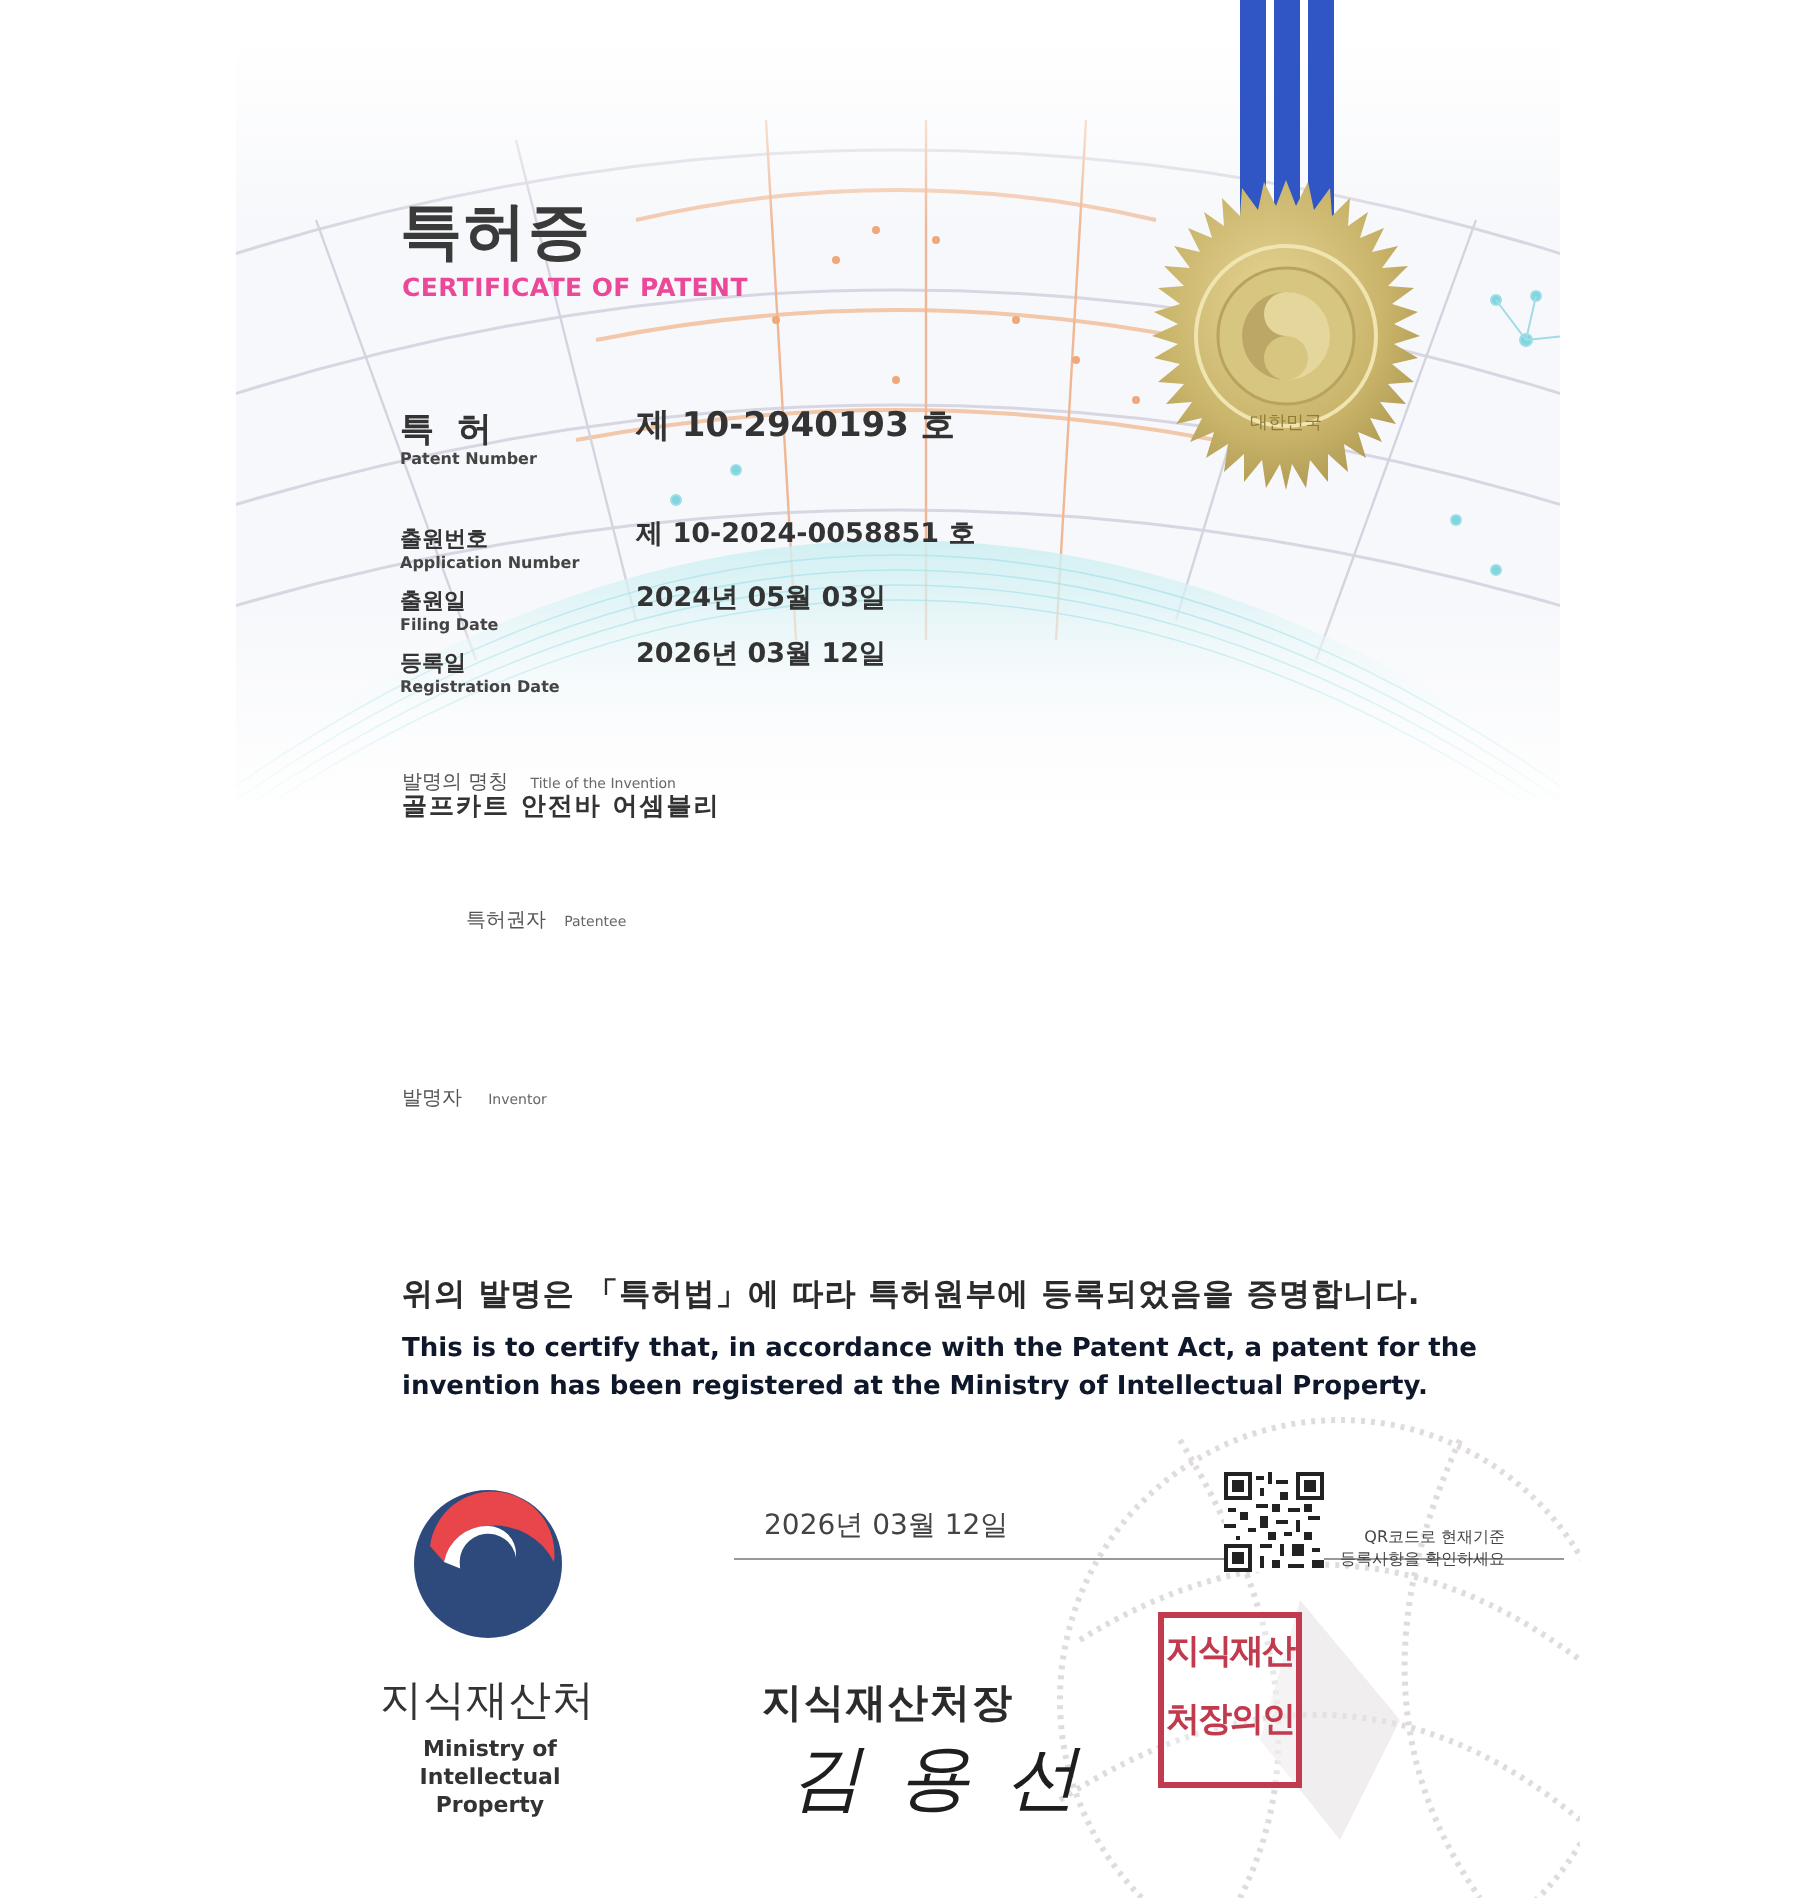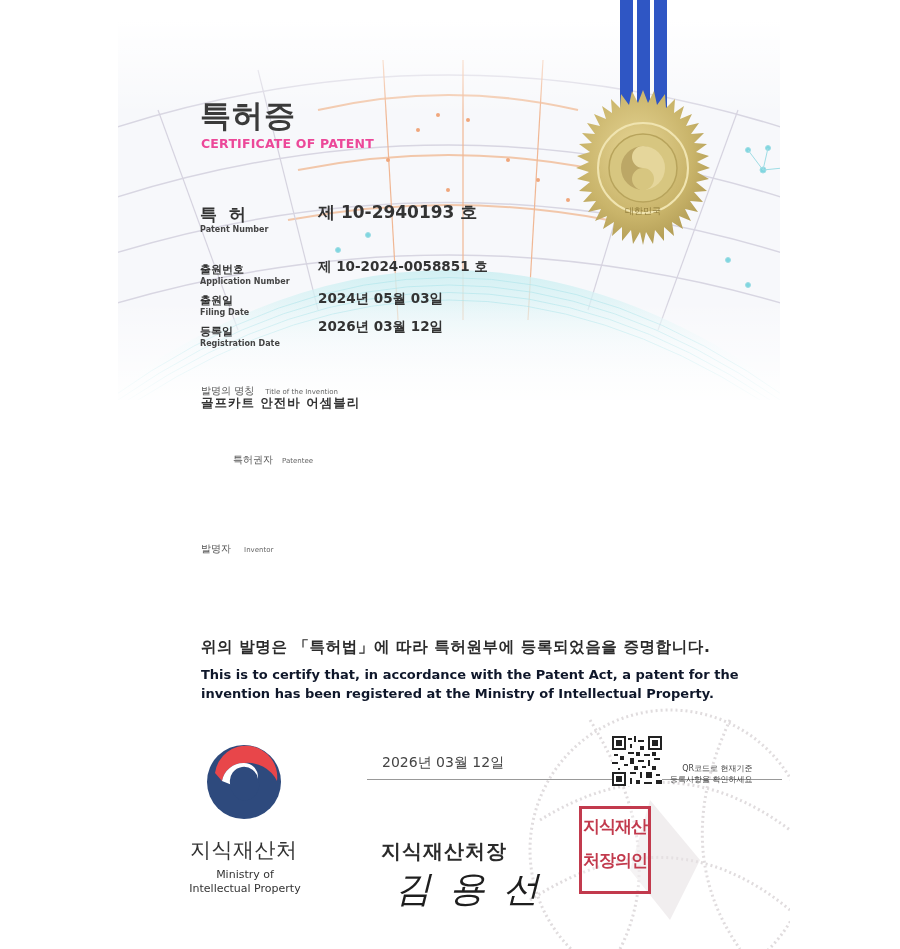--- a/index.html
+++ b/index.html
@@ -38,21 +38,21 @@
     .small-en { font-size: 7px; color: #666; }
     .inv-title { font-size: 12.5px; font-weight: bold; color: #333; letter-spacing: 1px; }
 
     .cert-ko { left: 201px; top: 637px; font-size: 15.5px; font-weight: bold; color: #2b2b2b; letter-spacing: 0.6px; }
     .cert-en { left: 201px; font-size: 13px; font-weight: bold; color: #0f172a; }
 
     
     .bg-globe { left: 500px; top: 700px; width: 290px; height: 249px; }
     .logo { left: 205px; top: 743px; width: 78px; height: 78px; }
     .org-ko { left: 190px; top: 836px; font-size: 21px; color: #333; letter-spacing: 0.5px; }
-    .org-en { left: 186px; top: 868px; width: 118px; text-align: center; font-size: 11px; color: #333; line-height: 14px; }
+    .org-en { left: 186px; top: 868px; width: 118px; text-align: center; font-size: 11px; color: #333; line-height: 14px; font-weight: bold; }
 
     .issue-date { left: 382px; top: 754px; font-size: 14px; color: #444; }
     .divider { left: 367px; top: 779px; width: 415px; height: 1px; background: #999; }
     .minister-ko { left: 381px; top: 791px; font-size: 20px; font-weight: bold; color: #2b2b2b; letter-spacing: 1px; margin-top: 47px; }
     .minister-en { left: 380px; top: 823px; font-size: 11px; font-weight: bold; color: #333; line-height: 17px; }
 
     .qr { left: 612px; top: 736px; width: 50px; height: 50px; }
     .qr-text { left: 670px; top: 763px; font-size: 8px; color: #444; line-height: 11px; text-align: right; }
 
     .stamp {

